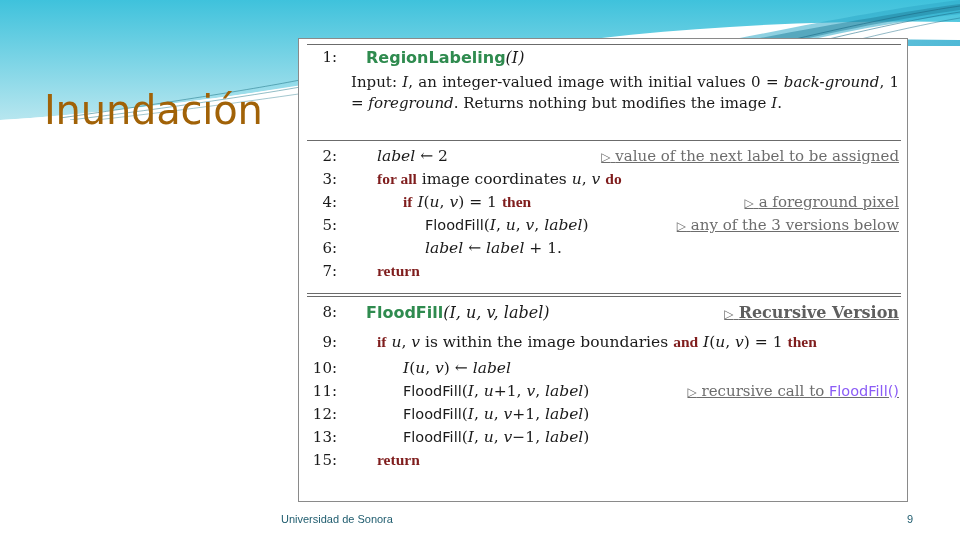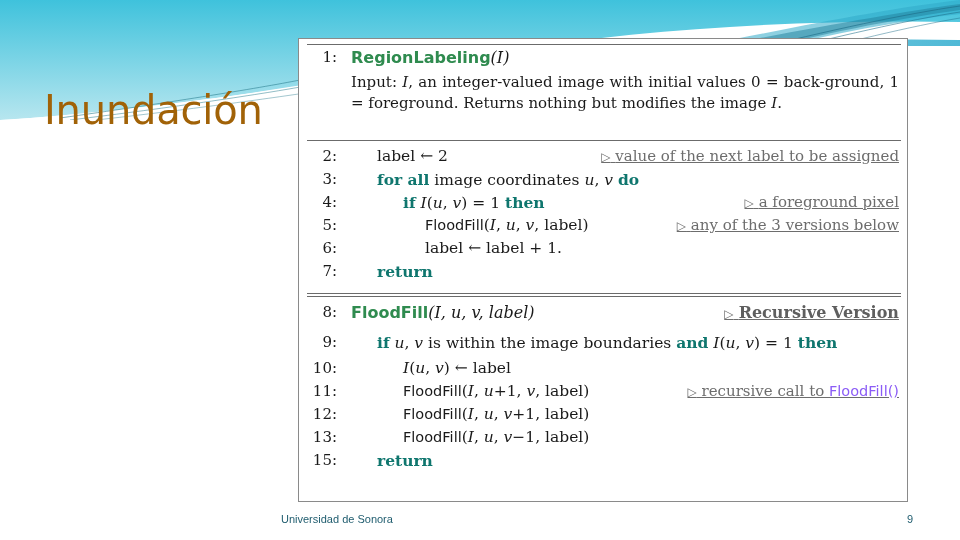--- a/index.html
+++ b/index.html
@@ -54,24 +54,24 @@
   }
   .body-col{position:absolute;left:44px;top:0;}
   .cmt{
     position:absolute;right:2px;top:0;
     color:#6d6d6d;font-family:"DejaVu Serif", serif;font-size:15px;text-decoration:underline;
   }
   .cmt b{font-weight:700;color:#5f5f5f;margin-top:37px;}
   .tri{font-size:12px;}
 
   
-  .kw{color:#0f766e;font-weight:700;}
-  .proc{color:#2f8b4f;font-weight:700;font-family:"DejaVu Sans", sans-serif;font-size:15px;}
+  .kw{color:#7f1d1d;font-weight:700;font-family:Liberation Serif, serif;}
+  .proc{color:#2f8b4f;font-weight:700;font-family:"DejaVu Sans", sans-serif;font-size:15px;margin-left:15px;}
   .fn{font-family:"DejaVu Sans", sans-serif;font-size:14.5px;color:#1a1a1a;}
-  .it{}
+  .it{font-style:italic;}
   .mathvar{font-style:italic;font-family:"DejaVu Serif", serif;}
   .para{
     position:absolute;left:44px;top:0;right:2px;
     font-size:15px;line-height:21px;white-space:normal;
     text-align:justify;
   }
   .indent1{padding-left:26px;}
   .indent2{padding-left:52px;}
   .indent3{padding-left:74px;}
 

